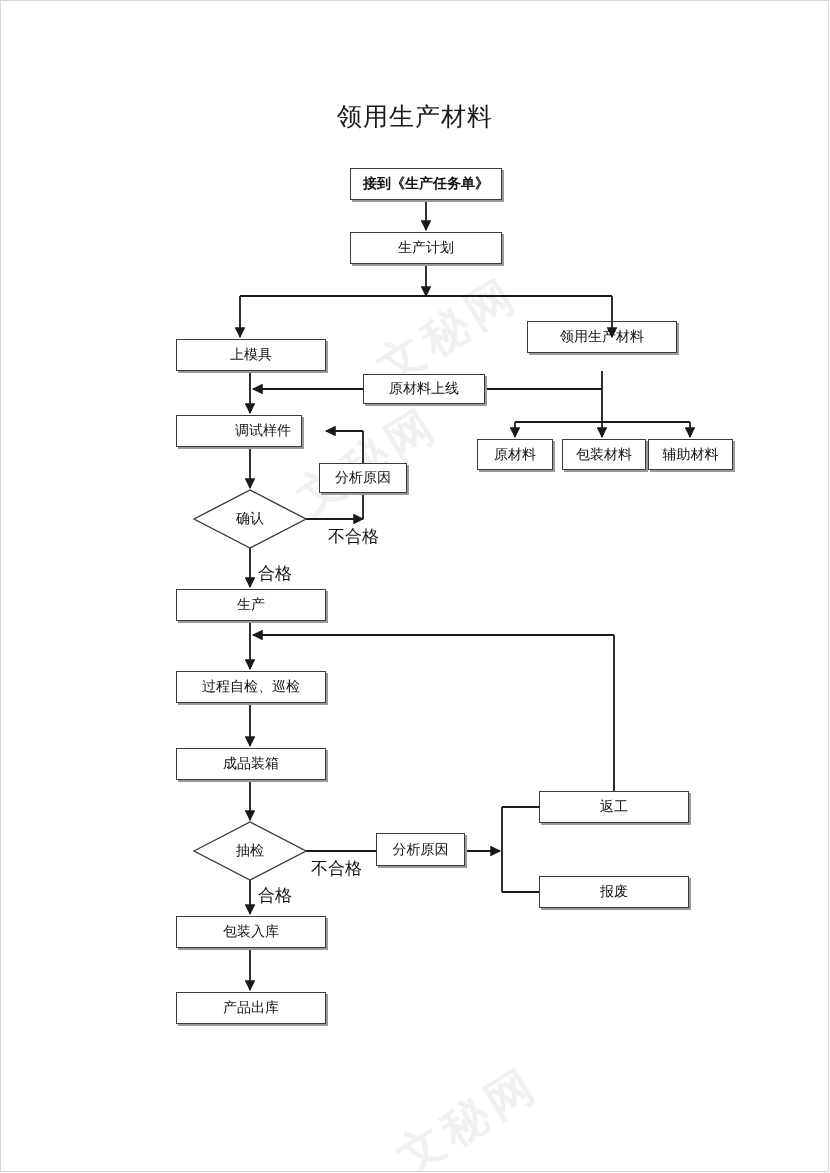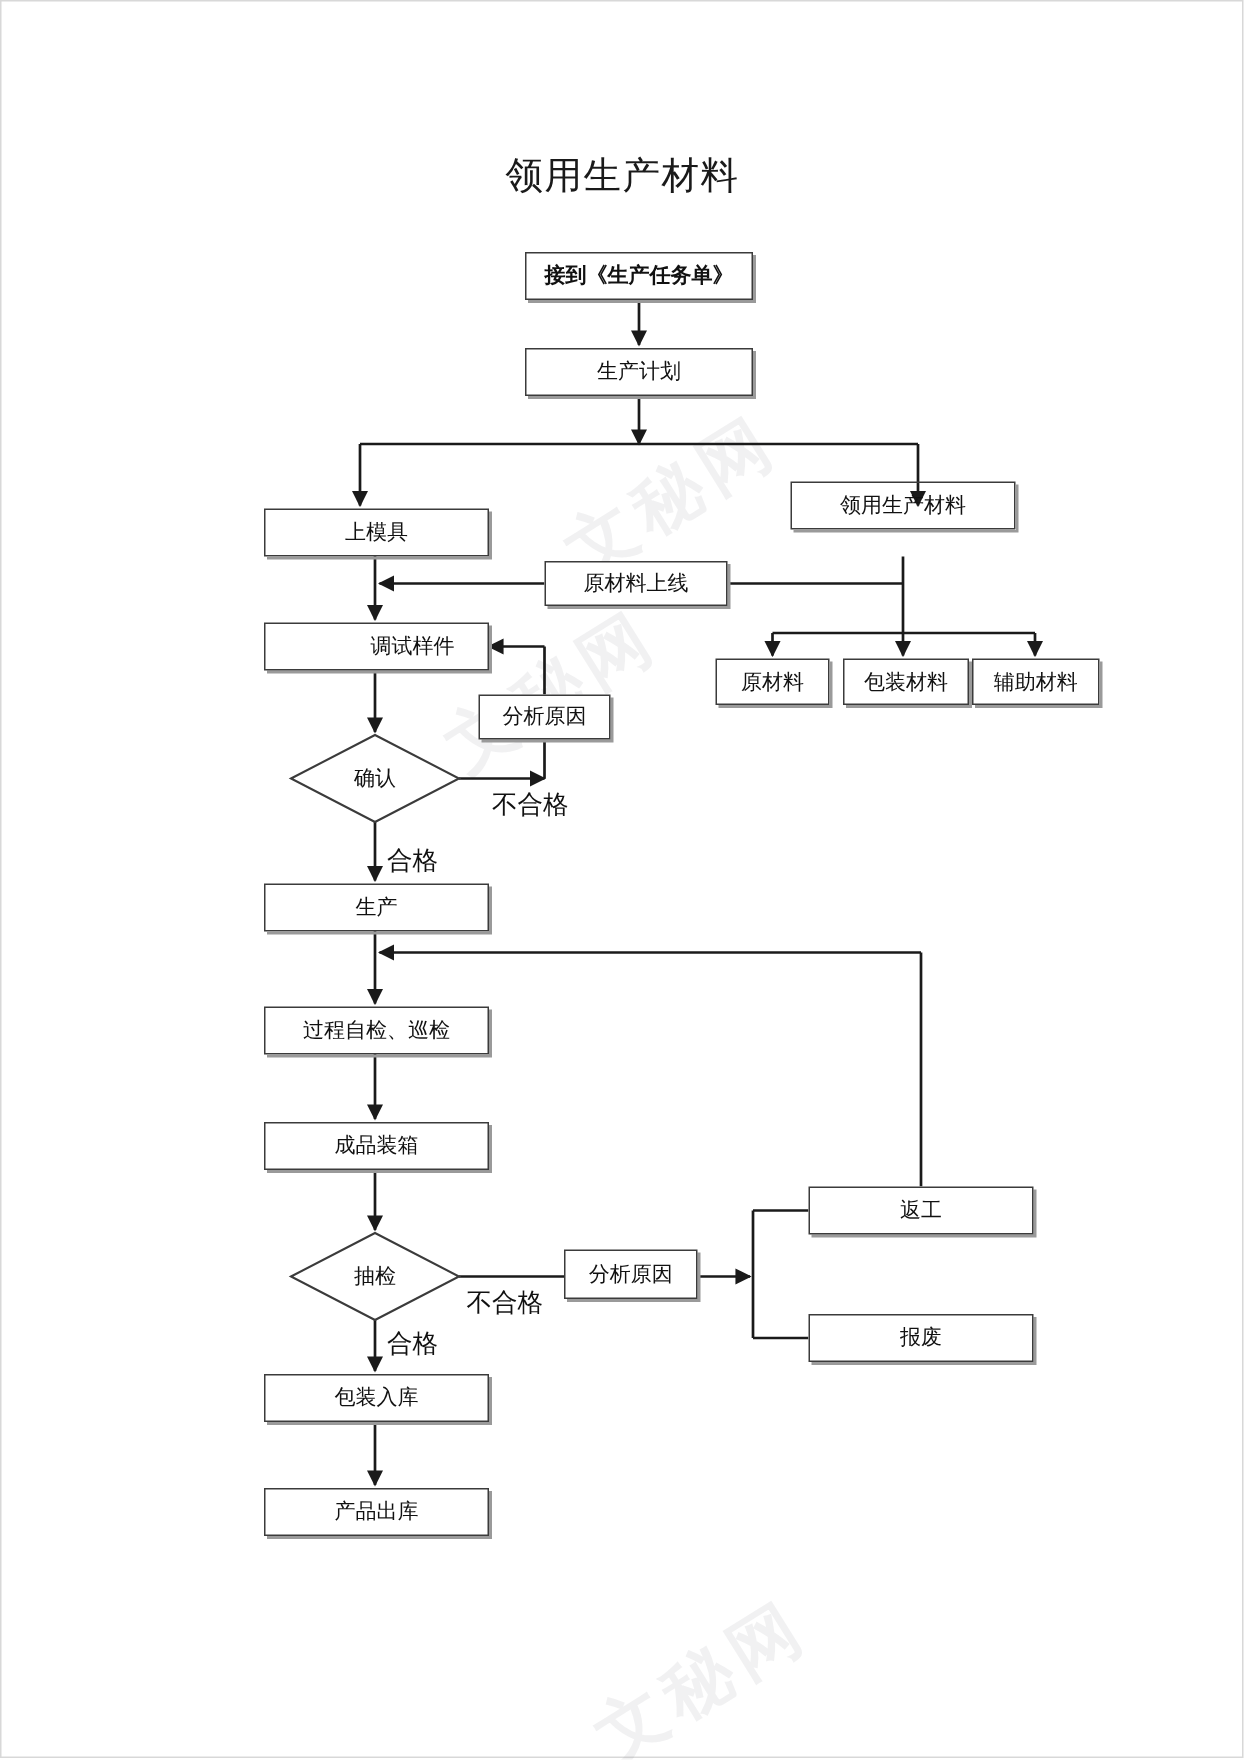--- a/index.html
+++ b/index.html
@@ -189,21 +189,21 @@
   </div>
 
   <div class="node shadowed" style="left:562px; top:439px; width:84px; height:31px;">
     <span>包装材料</span>
   </div>
 
   <div class="node shadowed" style="left:648px; top:439px; width:85px; height:31px;">
     <span>辅助材料</span>
   </div>
 
-  <div class="node shadowed" style="left:176px; top:415px; width:150px; height:32px; background:#ffffff;padding-left:48px;">
+  <div class="node shadowed" style="left:176px; top:415px; width:126px; height:32px; background:#ffffff;padding-left:48px;">
     <span>调试样件</span>
   </div>
 
   <div class="node shadowed" style="left:319px; top:463px; width:88px; height:30px; background:#ffffff;">
     <span>分析原因</span>
   </div>
 
   <div class="diamond-label" style="left:194px; top:510px; width:112px;">
     <span>确认</span>
   </div>

